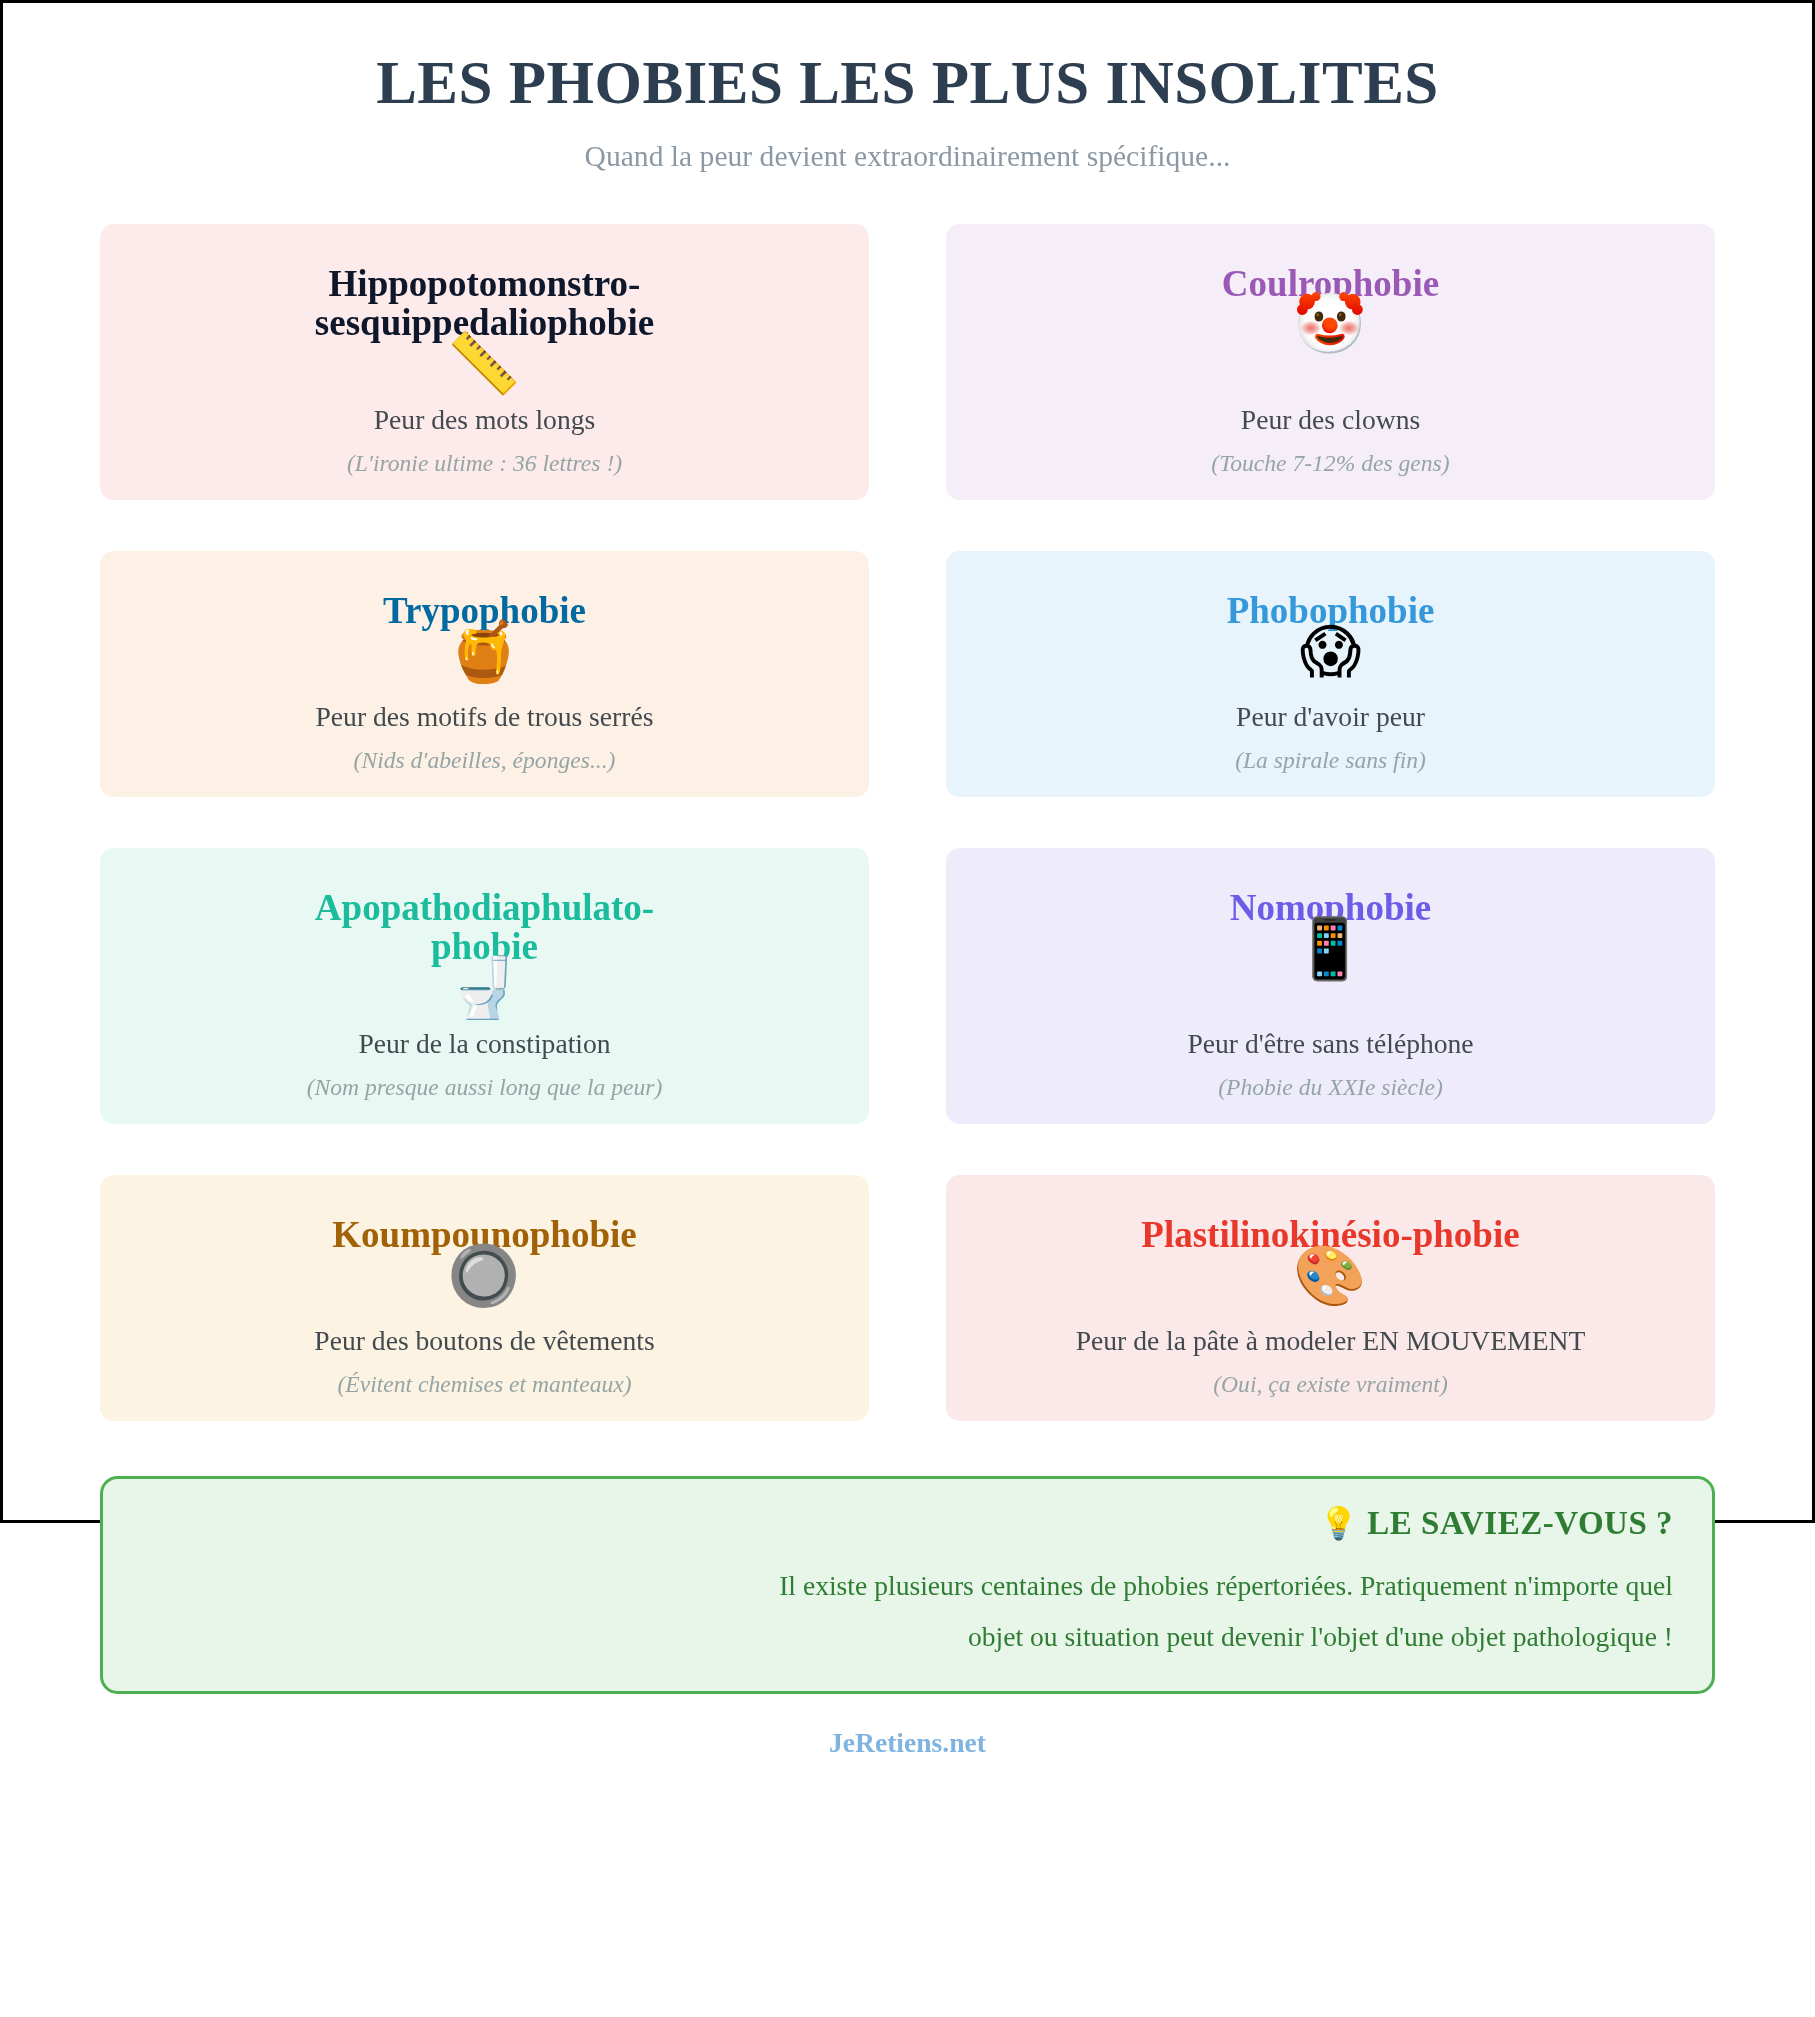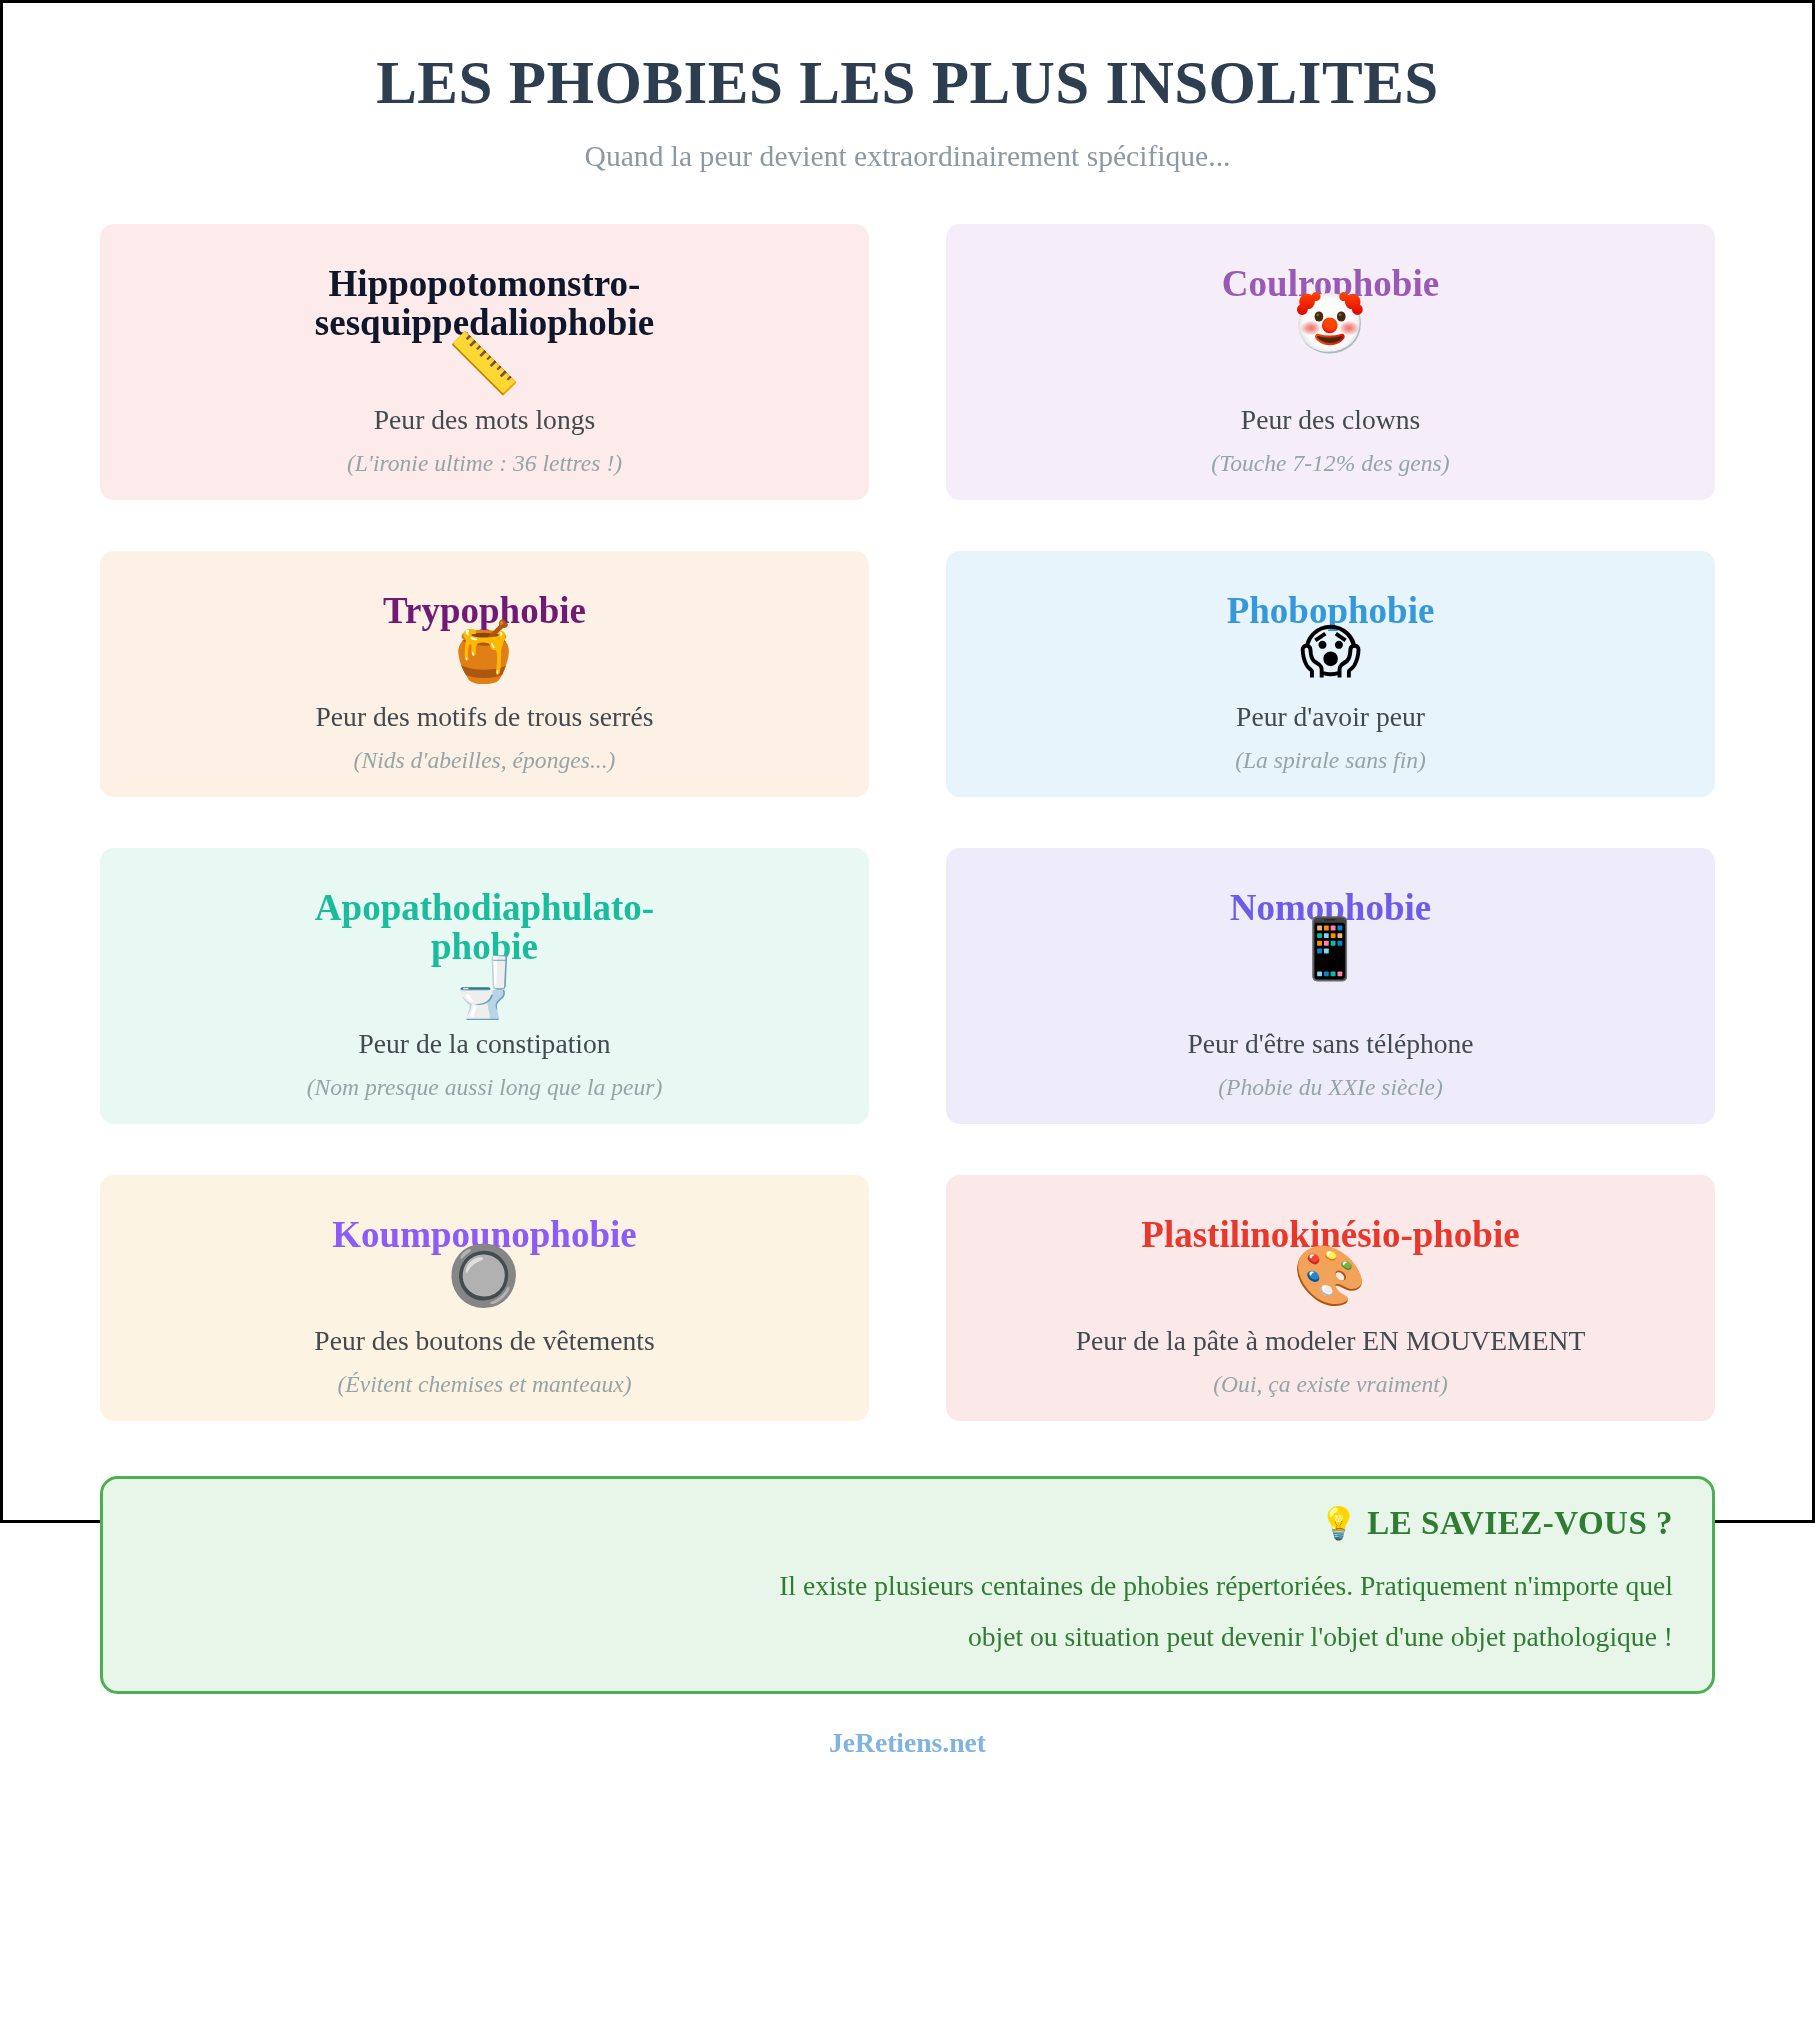--- a/index.html
+++ b/index.html
@@ -152,21 +152,21 @@
           <div class="card-desc">Peur des mots longs</div>
           <div class="card-note">(L'ironie ultime : 36 lettres !)</div>
         </div>
         <div class="phobia-card" style="background: rgb(245, 238, 248);">
           <div class="card-name" style="color: rgb(155, 89, 182);">Coulrophobie</div>
           <div class="card-icon">🤡</div>
           <div class="card-desc">Peur des clowns</div>
           <div class="card-note">(Touche 7-12% des gens)</div>
         </div>
         <div class="phobia-card" style="background: rgb(253, 241, 230);">
-          <div class="card-name" style="color: #701a75;">Trypophobie</div>
+          <div class="card-name" style="color: #0369a1;">Trypophobie</div>
           <div class="card-icon">🍯</div>
           <div class="card-desc">Peur des motifs de trous serrés</div>
           <div class="card-note">(Nids d'abeilles, éponges...)</div>
         </div>
         <div class="phobia-card" style="background: rgb(232, 244, 251);">
           <div class="card-name" style="color: rgb(52, 152, 219);">Phobophobie</div>
           <div class="card-icon">😱</div>
           <div class="card-desc">Peur d'avoir peur</div>
           <div class="card-note">(La spirale sans fin)</div>
         </div>
@@ -176,21 +176,21 @@
           <div class="card-desc">Peur de la constipation</div>
           <div class="card-note">(Nom presque aussi long que la peur)</div>
         </div>
         <div class="phobia-card" style="background: rgb(238, 236, 251);">
           <div class="card-name" style="color: rgb(108, 92, 231);">Nomophobie</div>
           <div class="card-icon">📱</div>
           <div class="card-desc">Peur d'être sans téléphone</div>
           <div class="card-note">(Phobie du XXIe siècle)</div>
         </div>
         <div class="phobia-card" style="background: rgb(253, 243, 227);">
-          <div class="card-name" style="color: #8b5cf6;">Koumpounophobie</div>
+          <div class="card-name" style="color: #a16207;">Koumpounophobie</div>
           <div class="card-icon">🔘</div>
           <div class="card-desc">Peur des boutons de vêtements</div>
           <div class="card-note">(Évitent chemises et manteaux)</div>
         </div>
         <div class="phobia-card" style="background: rgb(251, 233, 233);">
           <div class="card-name" style="color: rgb(232, 56, 44);">Plastilinokinésio-phobie</div>
           <div class="card-icon">🎨</div>
           <div class="card-desc">Peur de la pâte à modeler EN MOUVEMENT</div>
           <div class="card-note">(Oui, ça existe vraiment)</div>
         </div>

